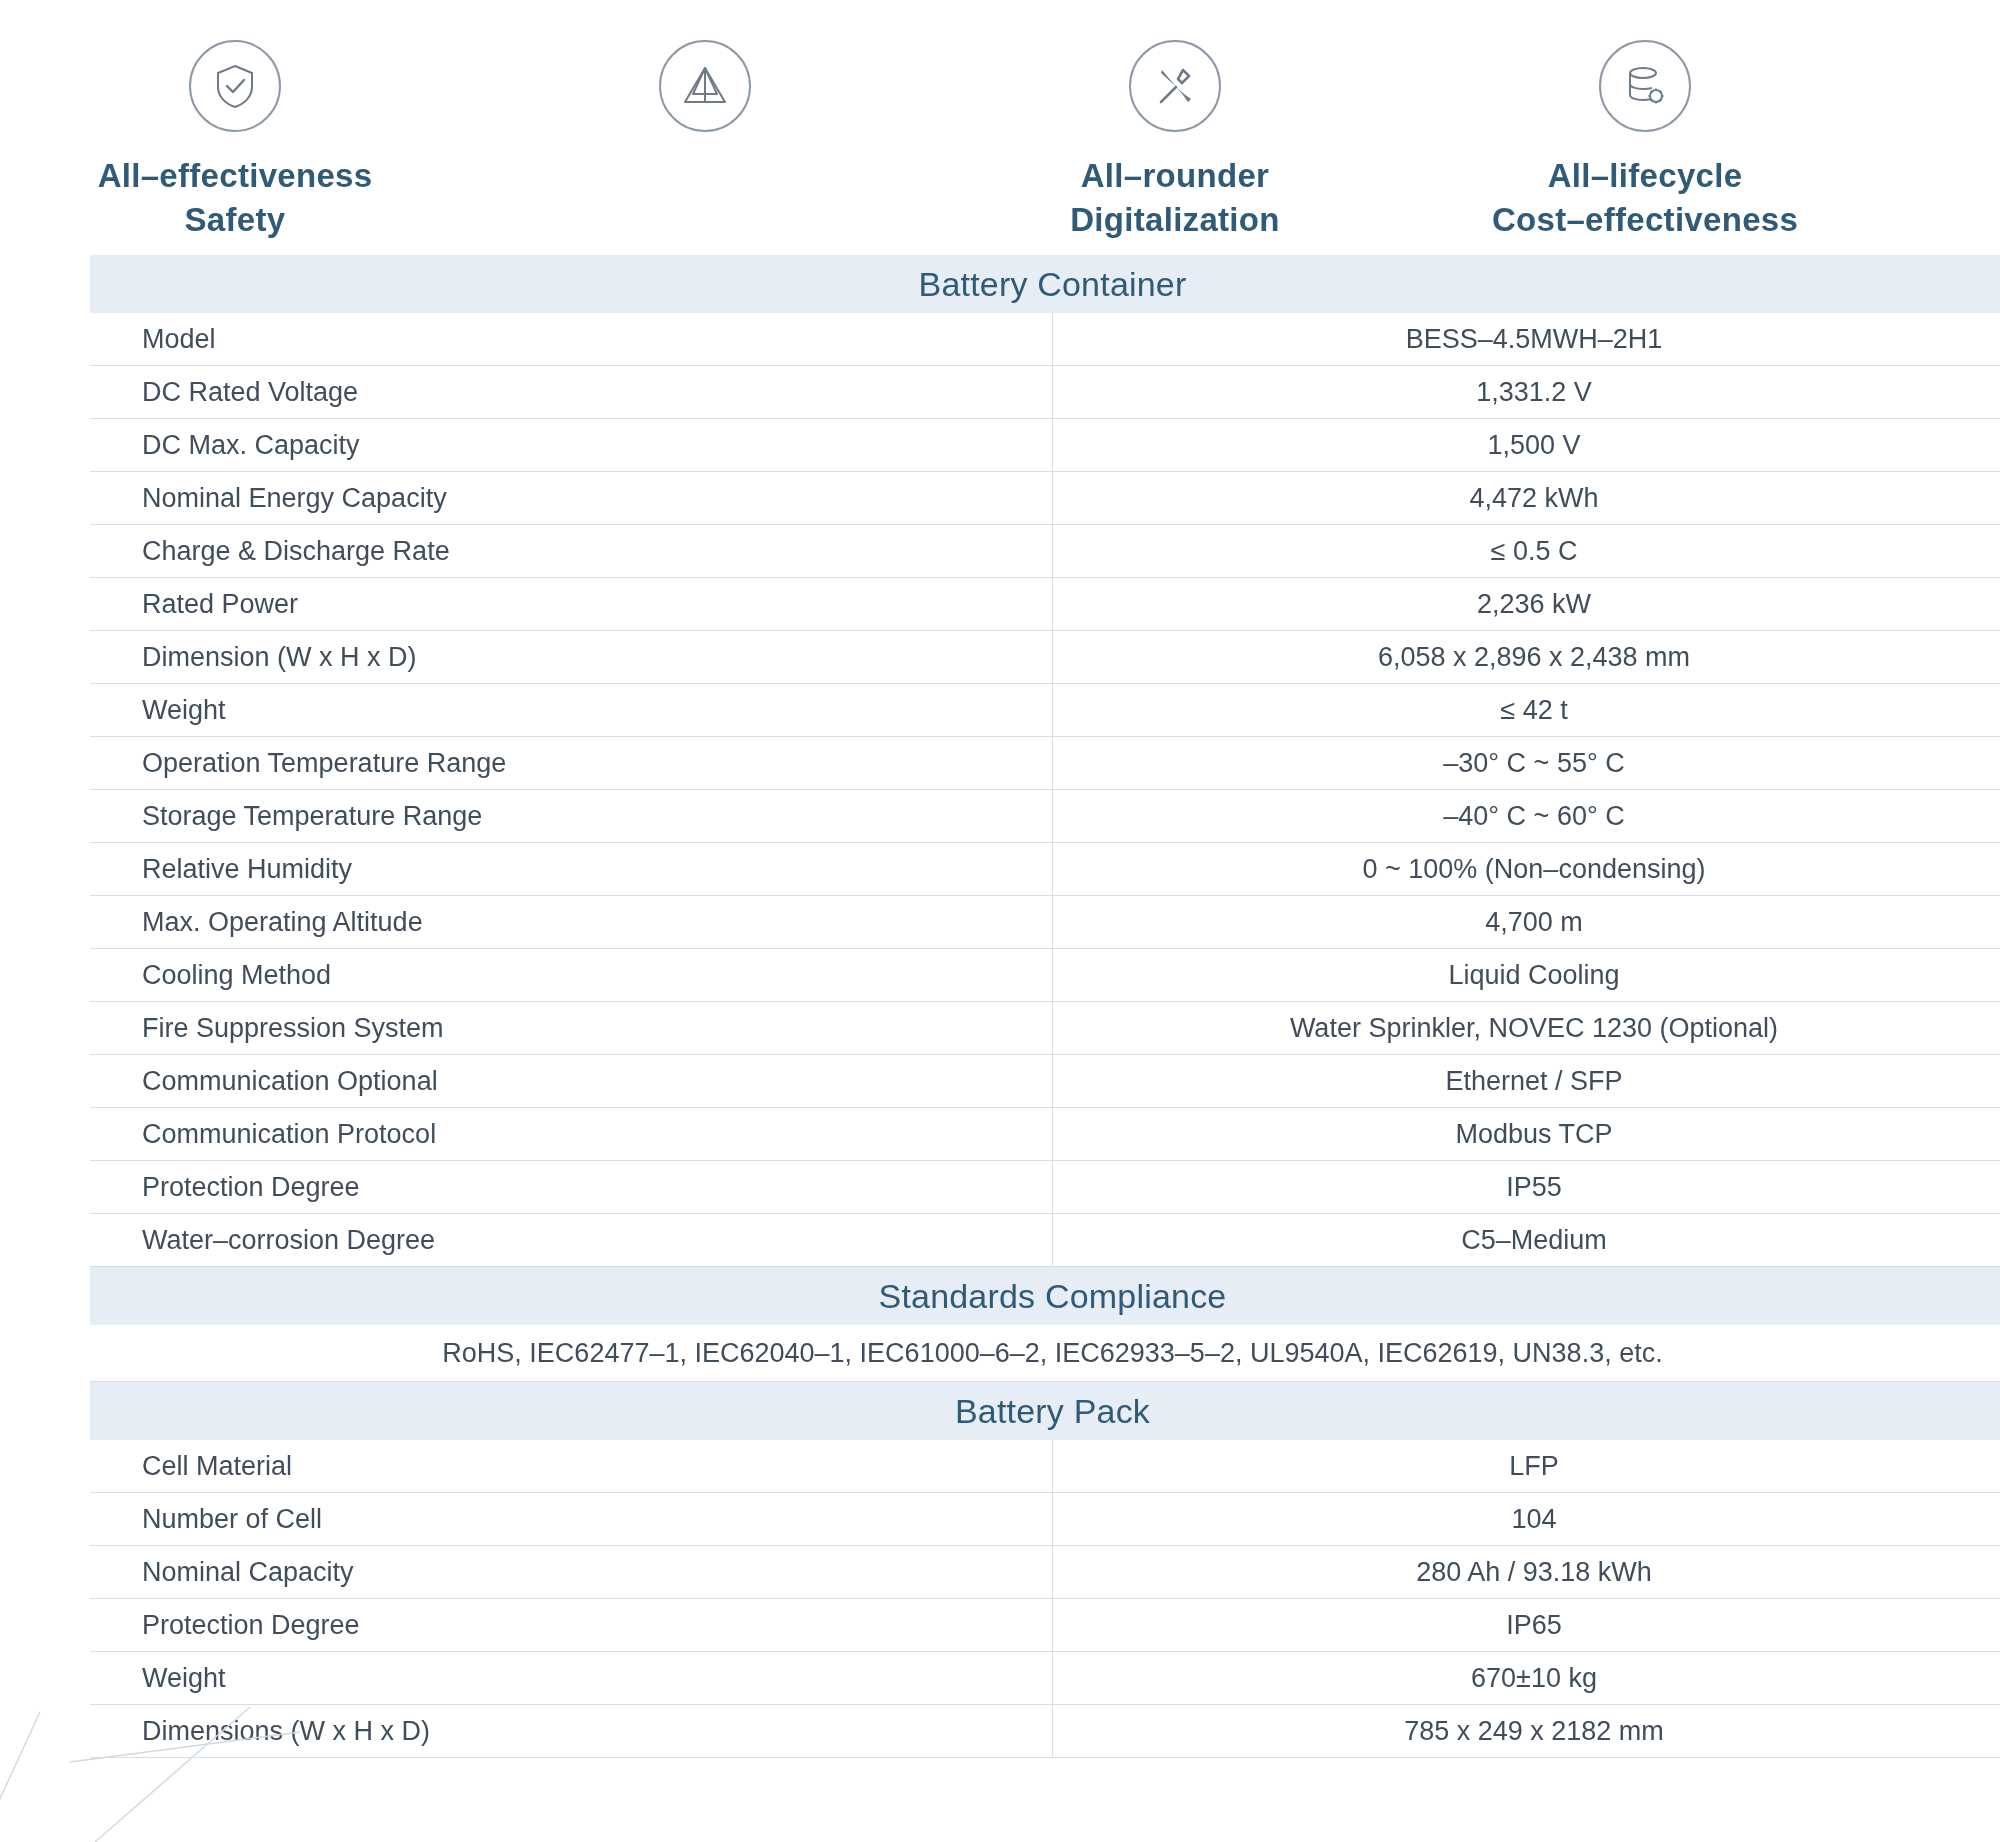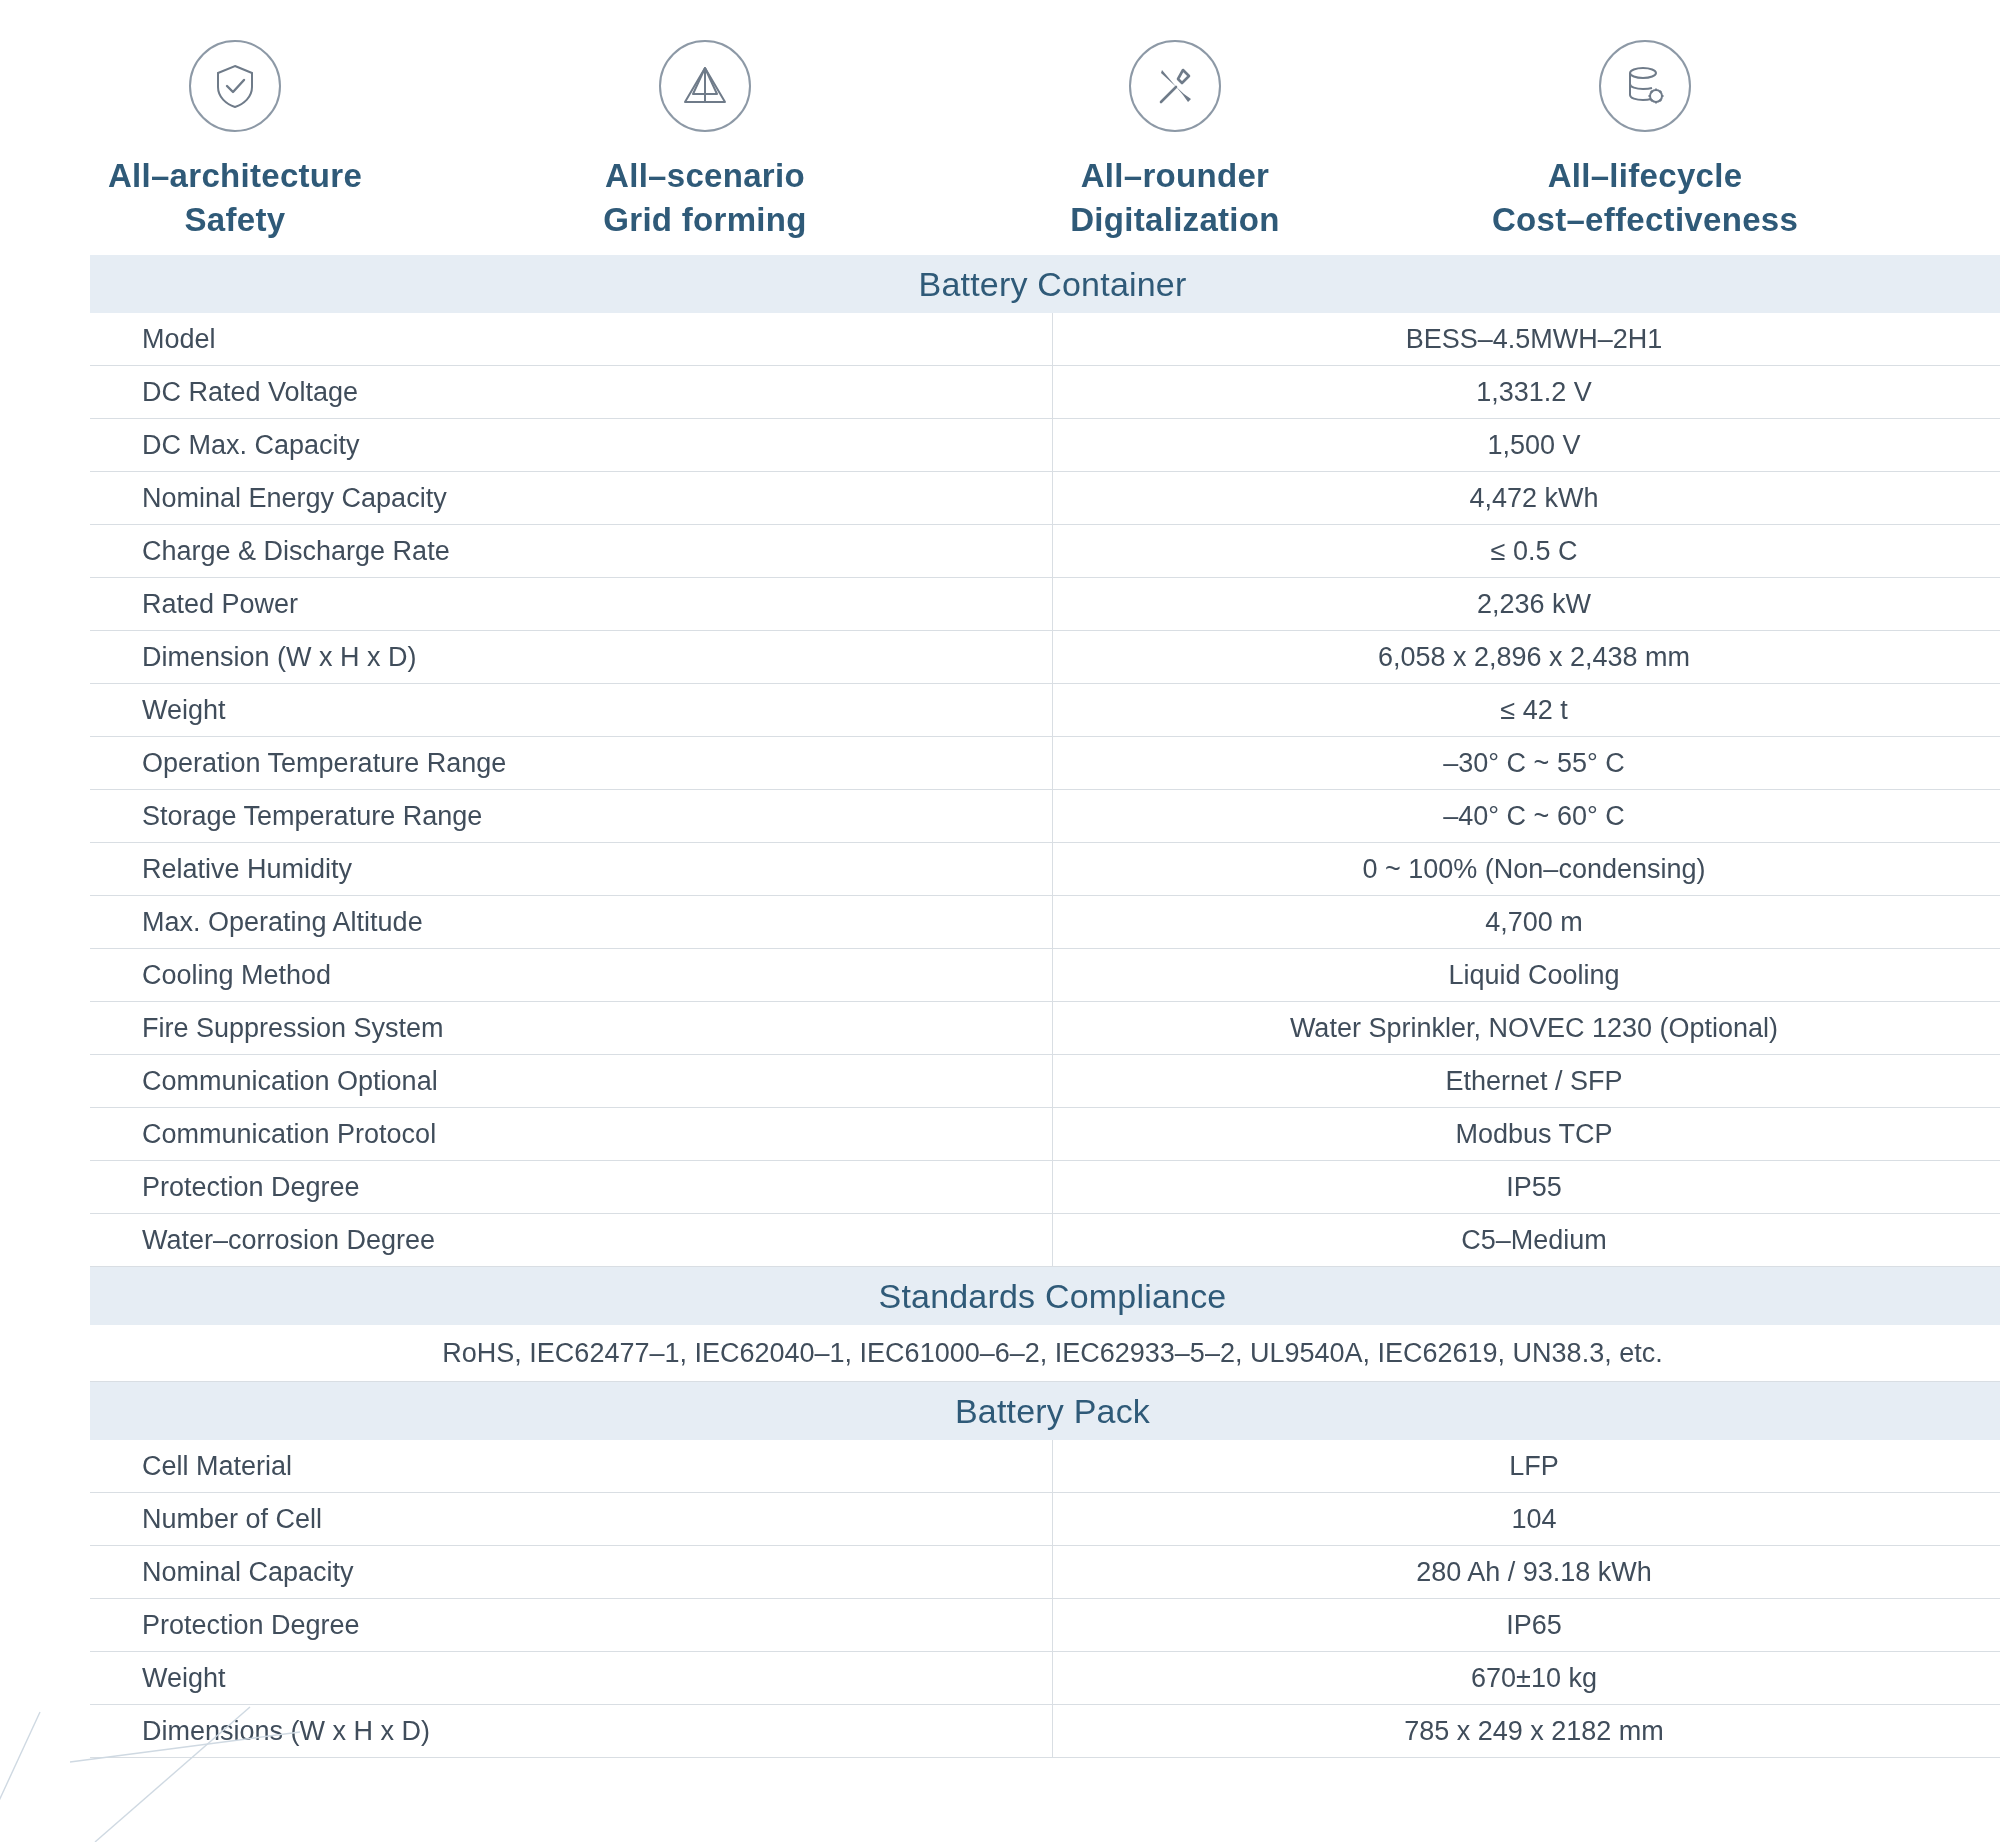--- a/index.html
+++ b/index.html
@@ -127,36 +127,32 @@
   <div class="features">
 
     <div class="feature">
       <div class="feature-icon">
         <svg width="52" height="52" viewBox="0 0 52 52" fill="none" stroke="#6f7b89" stroke-width="2">
           <path d="M26 6 L43 13 V27 C43 37 35 44 26 47 C17 44 9 37 9 27 V13 Z"></path>
           <path d="M18 26 L24 32 L35 20" stroke-width="2.4" stroke-linecap="round" stroke-linejoin="round"></path>
         </svg>
       </div>
       <div class="feature-title">
-        <span class="ln">All–architecture</span>
+        <span class="ln">All–effectiveness</span>
         <span class="ln">Safety</span>
       </div>
     </div>
 
     <div class="feature">
       <div class="feature-icon">
         <svg width="52" height="52" viewBox="0 0 52 52" fill="none" stroke="#6f7b89" stroke-width="2">
           <path d="M26 8 L46 42 H6 Z" stroke-linejoin="round"></path>
           <path d="M26 8 L26 42"></path>
           <path d="M26 8 L14 34 L38 34 Z" stroke-linejoin="round"></path>
         </svg>
-      </div>
-      <div class="feature-title">
-        <span class="ln">All–scenario</span>
-        <span class="ln">Grid forming</span>
       </div>
     </div>
 
     <div class="feature">
       <div class="feature-icon">
         <svg width="52" height="52" viewBox="0 0 52 52" fill="none" stroke="#6f7b89" stroke-width="2.6" stroke-linecap="round" stroke-linejoin="round">
           <path d="M13 10 L34 35 L39 42 L42 39 L35 34 L12 13 Z" fill="#6f7b89" stroke="none"></path>
           <path d="M12 42 L27 27"></path>
           <path d="M34 10 L40 16 L33 23 L29 19 Z"></path>
         </svg>

